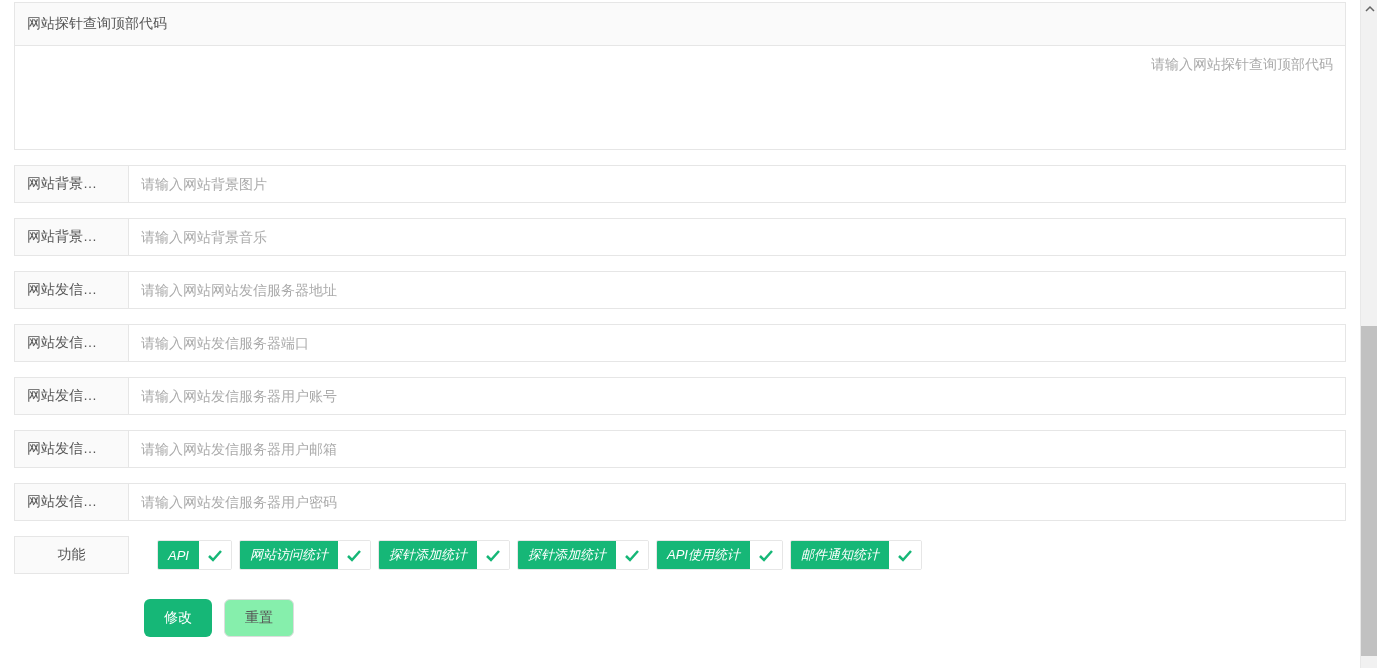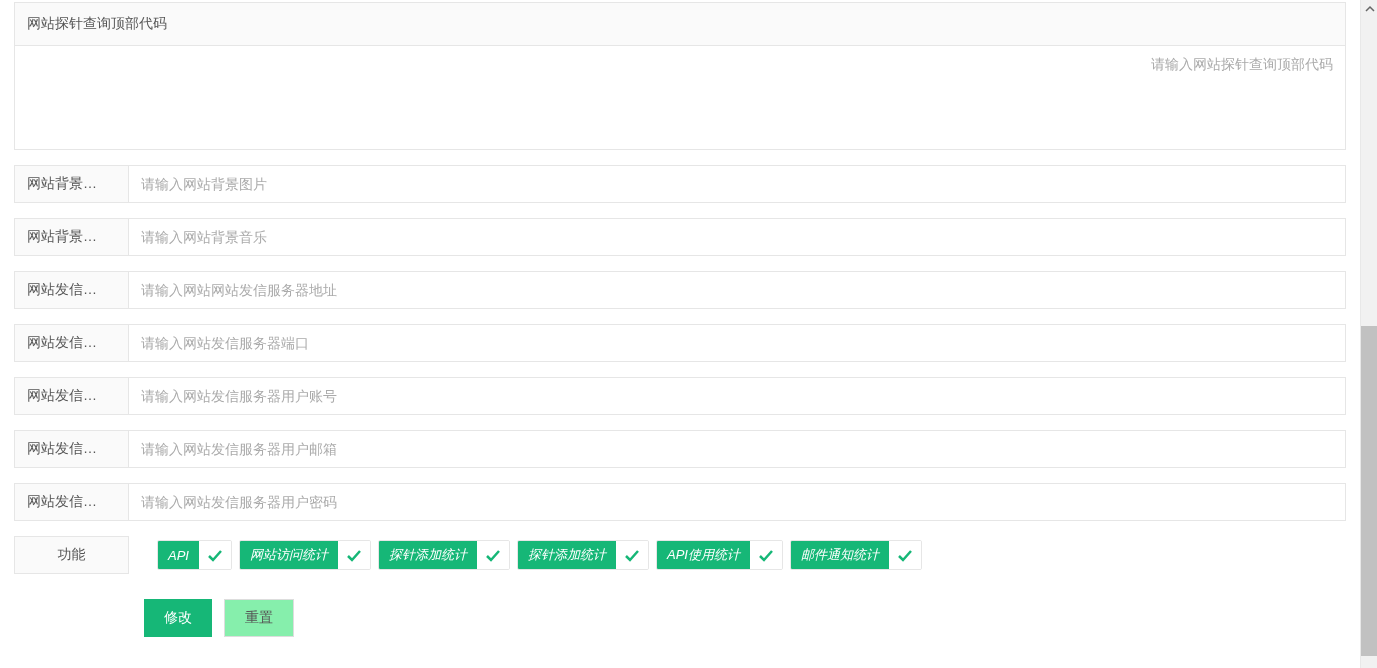--- a/index.html
+++ b/index.html
@@ -142,21 +142,21 @@
     }
     .actions {
       display: flex;
       gap: 12px;
       margin-left: 130px;
       margin-top: 25px;
     }
     .btn {
       padding: 9px 20px;
       font-size: 14px;
-      border-radius: 0;
+      border-radius: 6px;
       cursor: pointer;
       font-family: inherit;
     }
     .btn-primary {
       background: #16b777;
       color: #fff;
       border: none;
     }
     .btn-default {
       background: #86efac;

